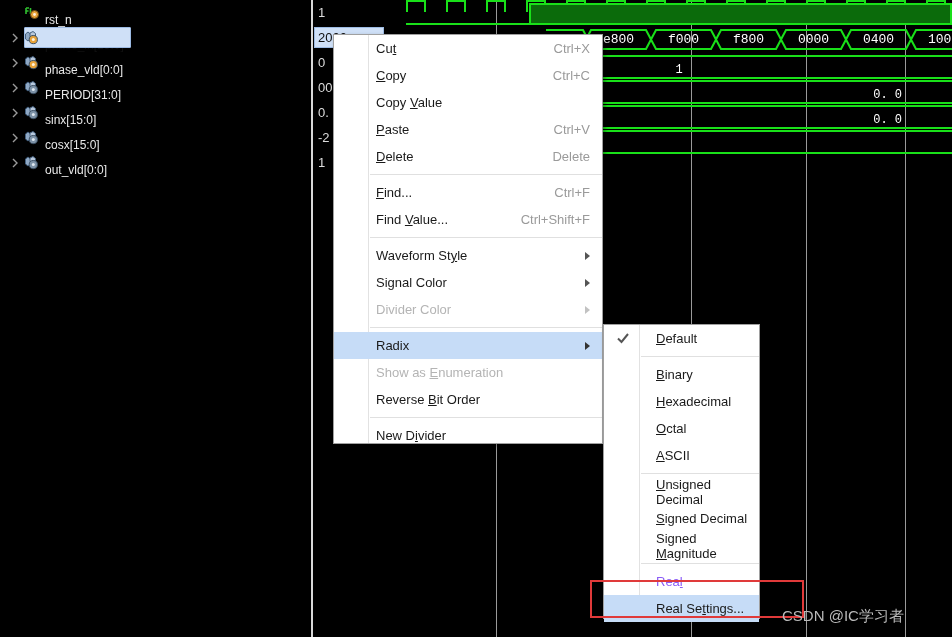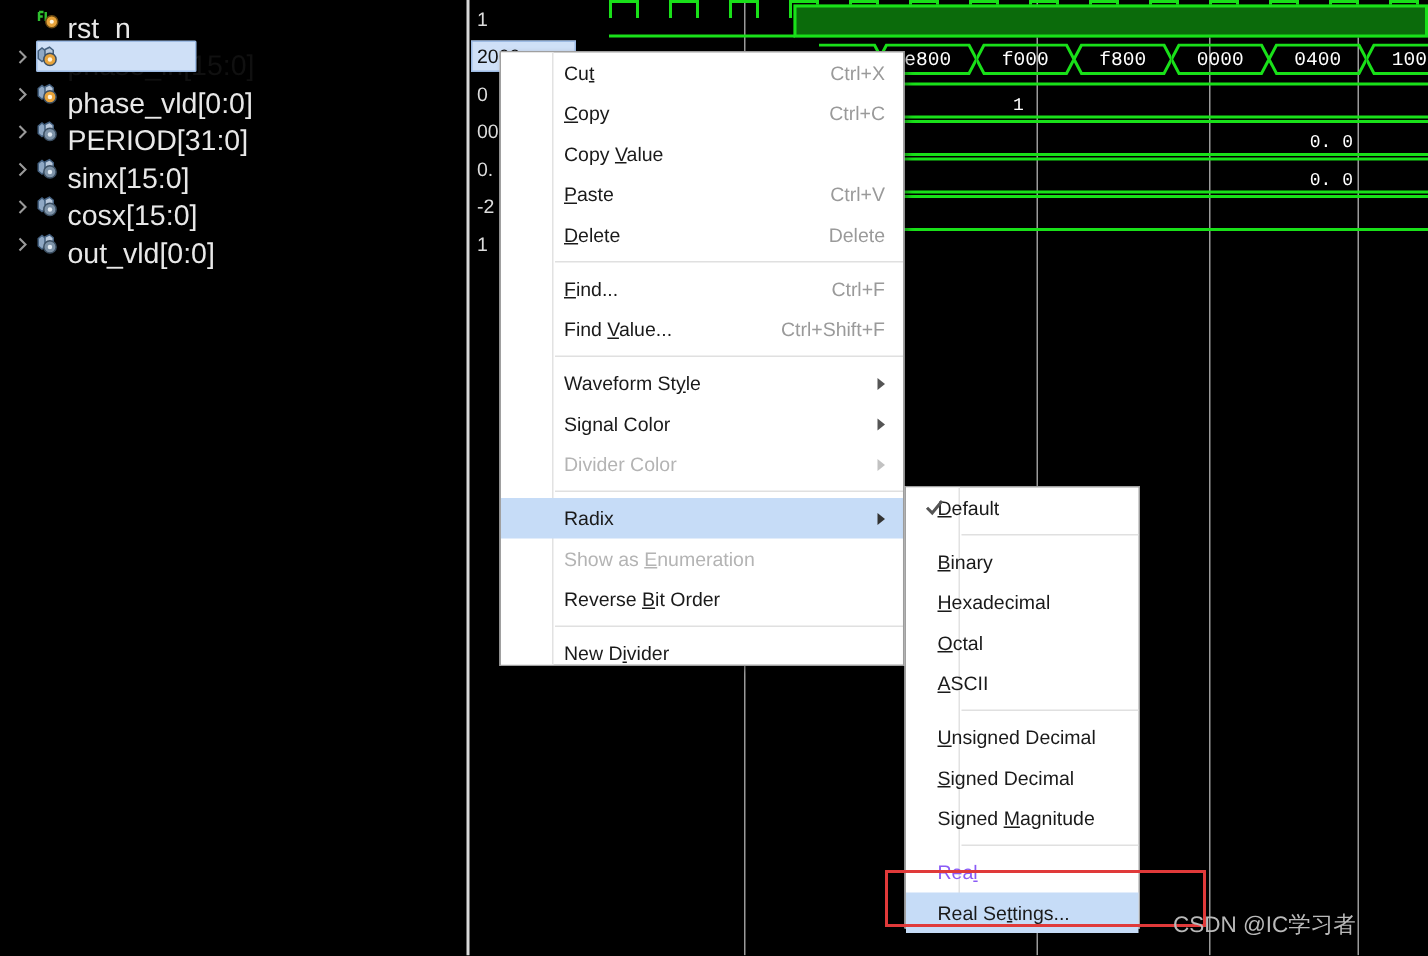--- a/index.html
+++ b/index.html
@@ -11,21 +11,21 @@
   
   #tree { position:absolute; left:0; top:0; width:311px; height:637px;
           background:#000; }
   .tree-row { position:relative; height:25px; display:flex; align-items:center;
               padding-left:6px; }
   .tw { width:18px; height:25px; display:flex; align-items:center;
         justify-content:center; flex:0 0 18px; }
   .tw svg { display:block; }
   .sig-icon { width:16px; height:16px; flex:0 0 16px; position:relative;
               margin-right:5px; }
-  .sig-label { font-size:19px; color:#e8e8e8; line-height:16px; white-space:nowrap;margin-top:15px; }
+  .sig-label { font-size:12px; color:#e8e8e8; line-height:16px; white-space:nowrap;margin-top:15px; }
   .tree-row.sel .sel-bg { position:absolute; left:24px; top:2px; height:21px;
               background:#cfe0f7; border:1px solid #9dbbe4; border-radius:1px; }
   .tree-row.sel .sig-label { color:#101010; }
 
   
   #valcol { position:absolute; left:313px; top:0; width:93px; height:637px;
             background:#000; }
   .val-row { height:25px; position:relative; display:flex; align-items:center;
              padding-left:5px; }
   .val-txt { font-size:13px; color:#dcdcdc; white-space:nowrap; }
@@ -72,21 +72,21 @@
           z-index:2; }
   .mn { text-decoration:underline; }
 
   
   #submenu { position:absolute; left:603px; top:324px; width:157px; height:295px;
              background:#ffffff; border:1px solid #a0a0a0;
              box-shadow:2px 2px 4px rgba(0,0,0,.35); z-index:50; }
   #submenu .gutter { position:absolute; left:0; top:0; width:36px; bottom:0;
              background:#ffffff; border-right:1px solid #e2e2e2; }
   .si { position:relative; height:27px; display:flex; align-items:center;
-        padding-left:21px; font-size:13px; color:#1a1a1a; z-index:2; }
+        padding-left:52px; font-size:13px; color:#1a1a1a; z-index:2; }
   .si.disabled { color:#8b5cf6; }
   .si.hl { background:#c6dcf7; }
   .check { position:absolute; left:12px; top:6px; width:14px; height:14px; z-index:3; }
 
   
   #redbox { position:absolute; left:590px; top:580px; width:214px; height:38px;
             border:2px solid #e03a3a; z-index:60; pointer-events:none; }
 
   
   #wm { position:absolute; left:782px; top:607px; font-size:15px;

